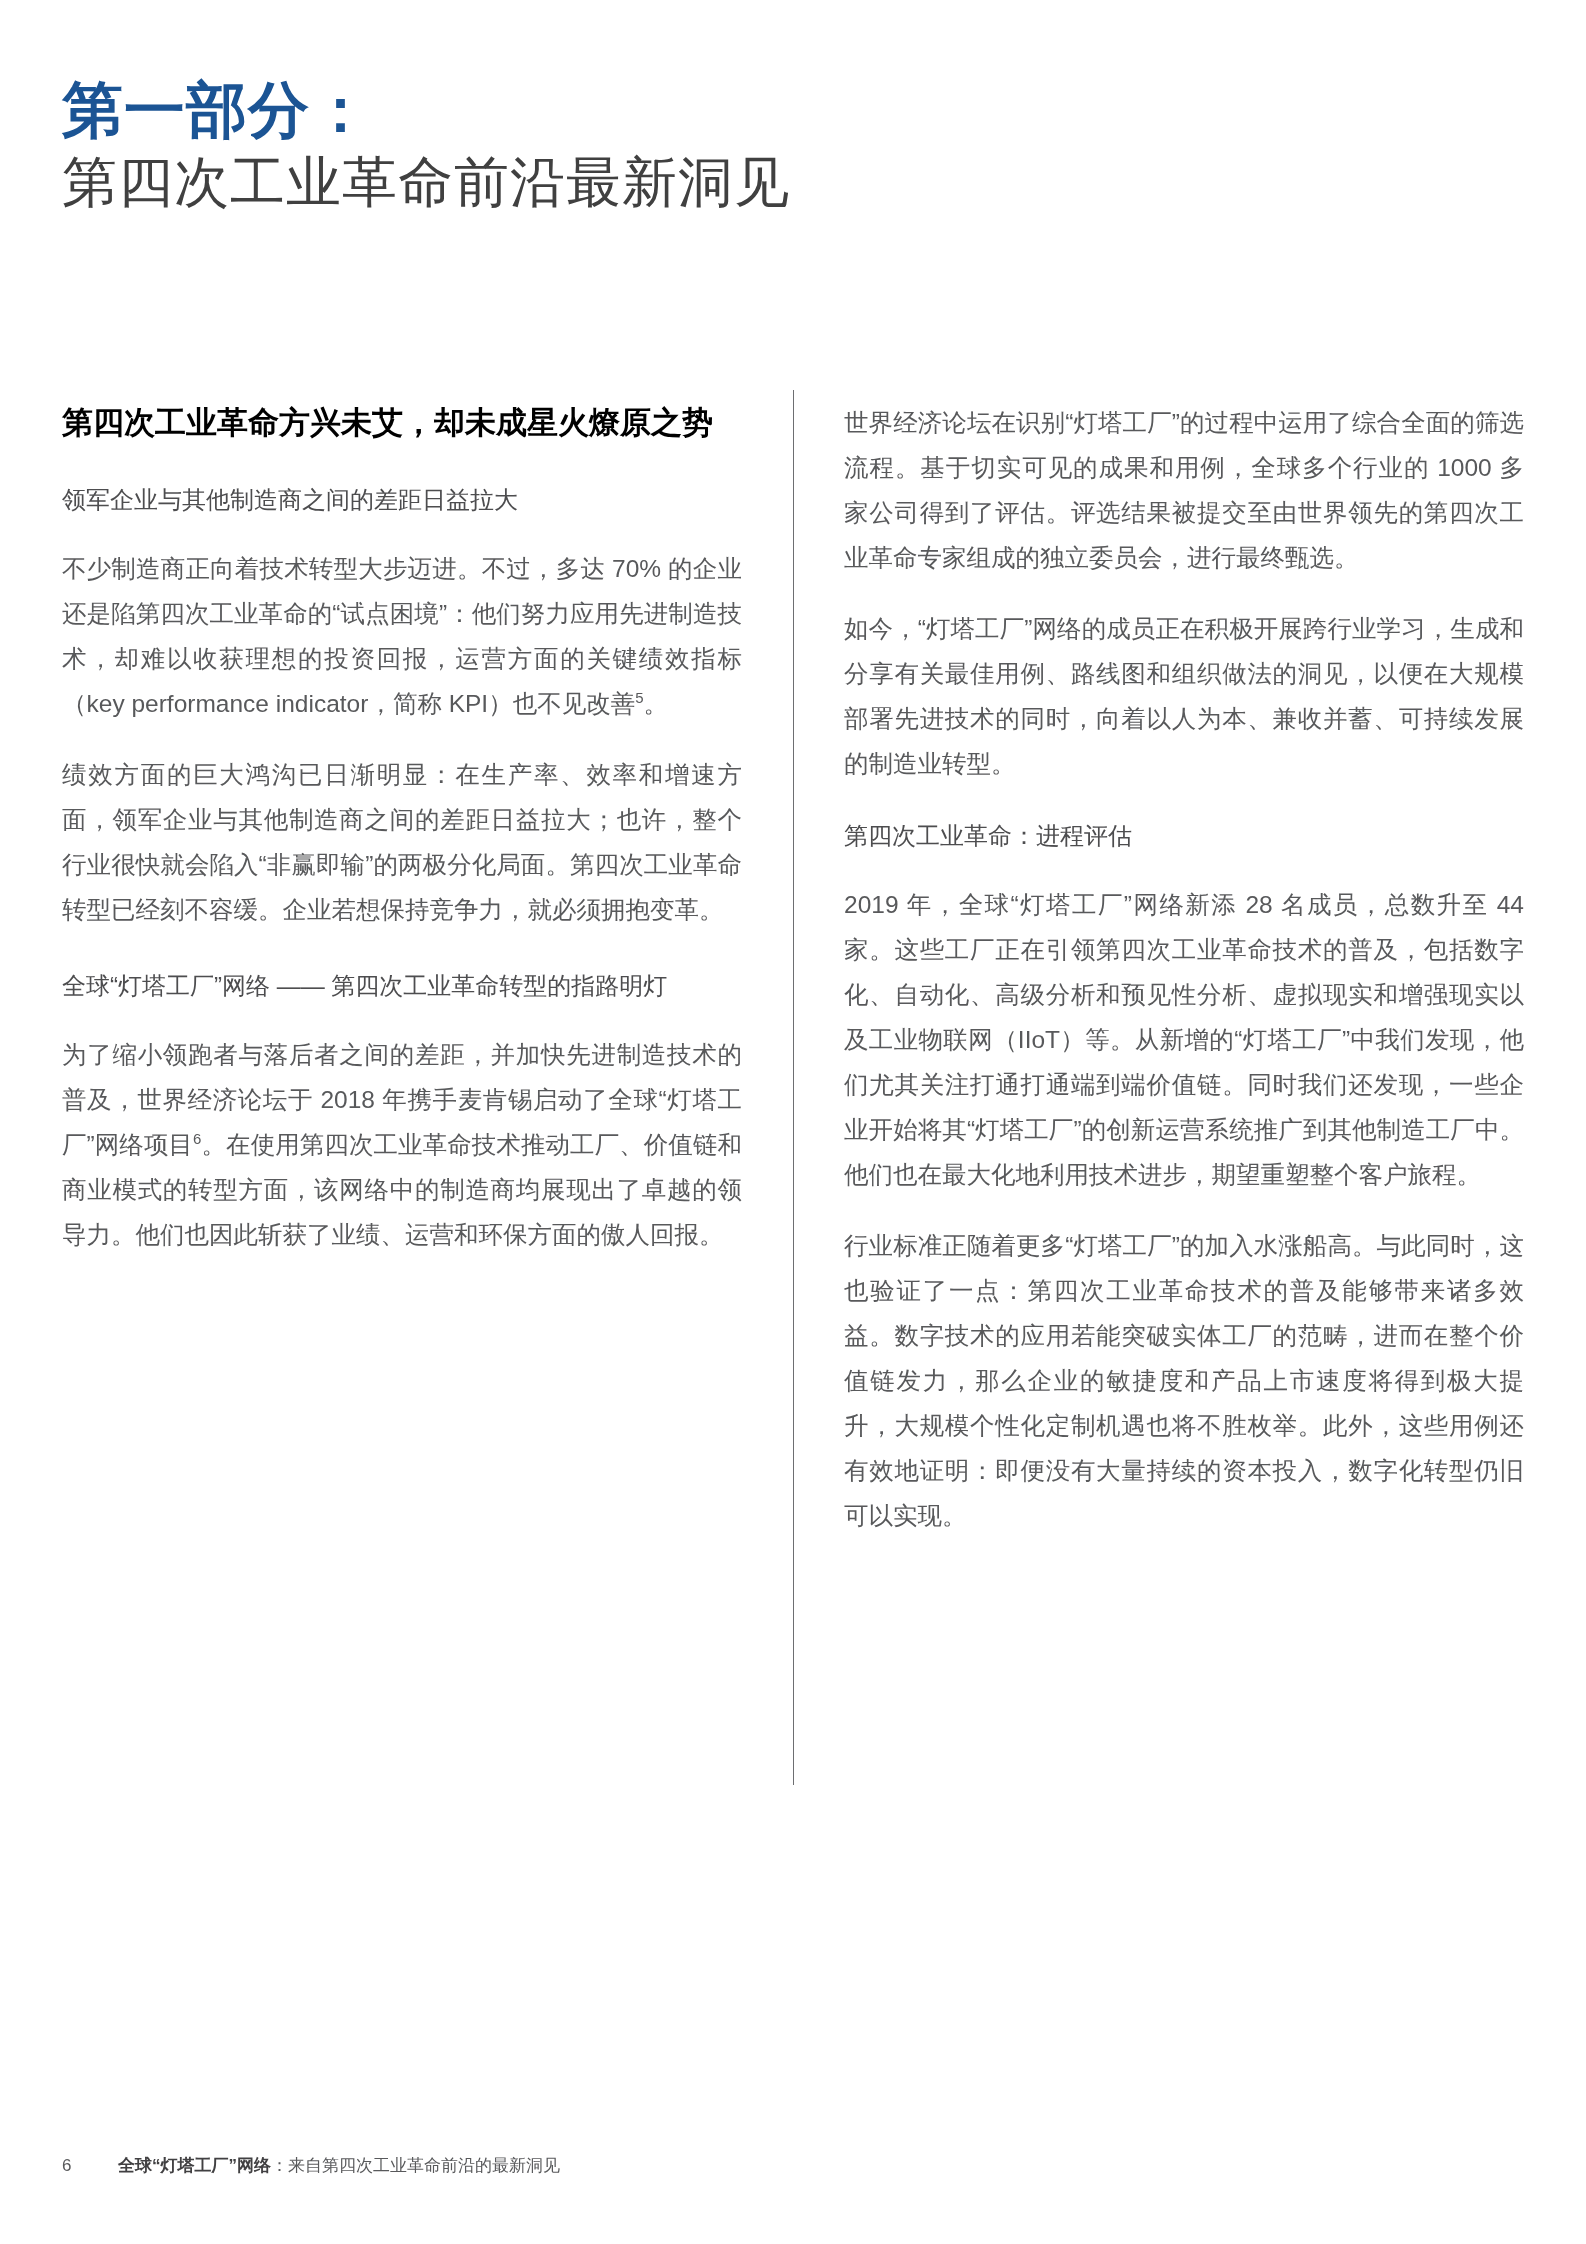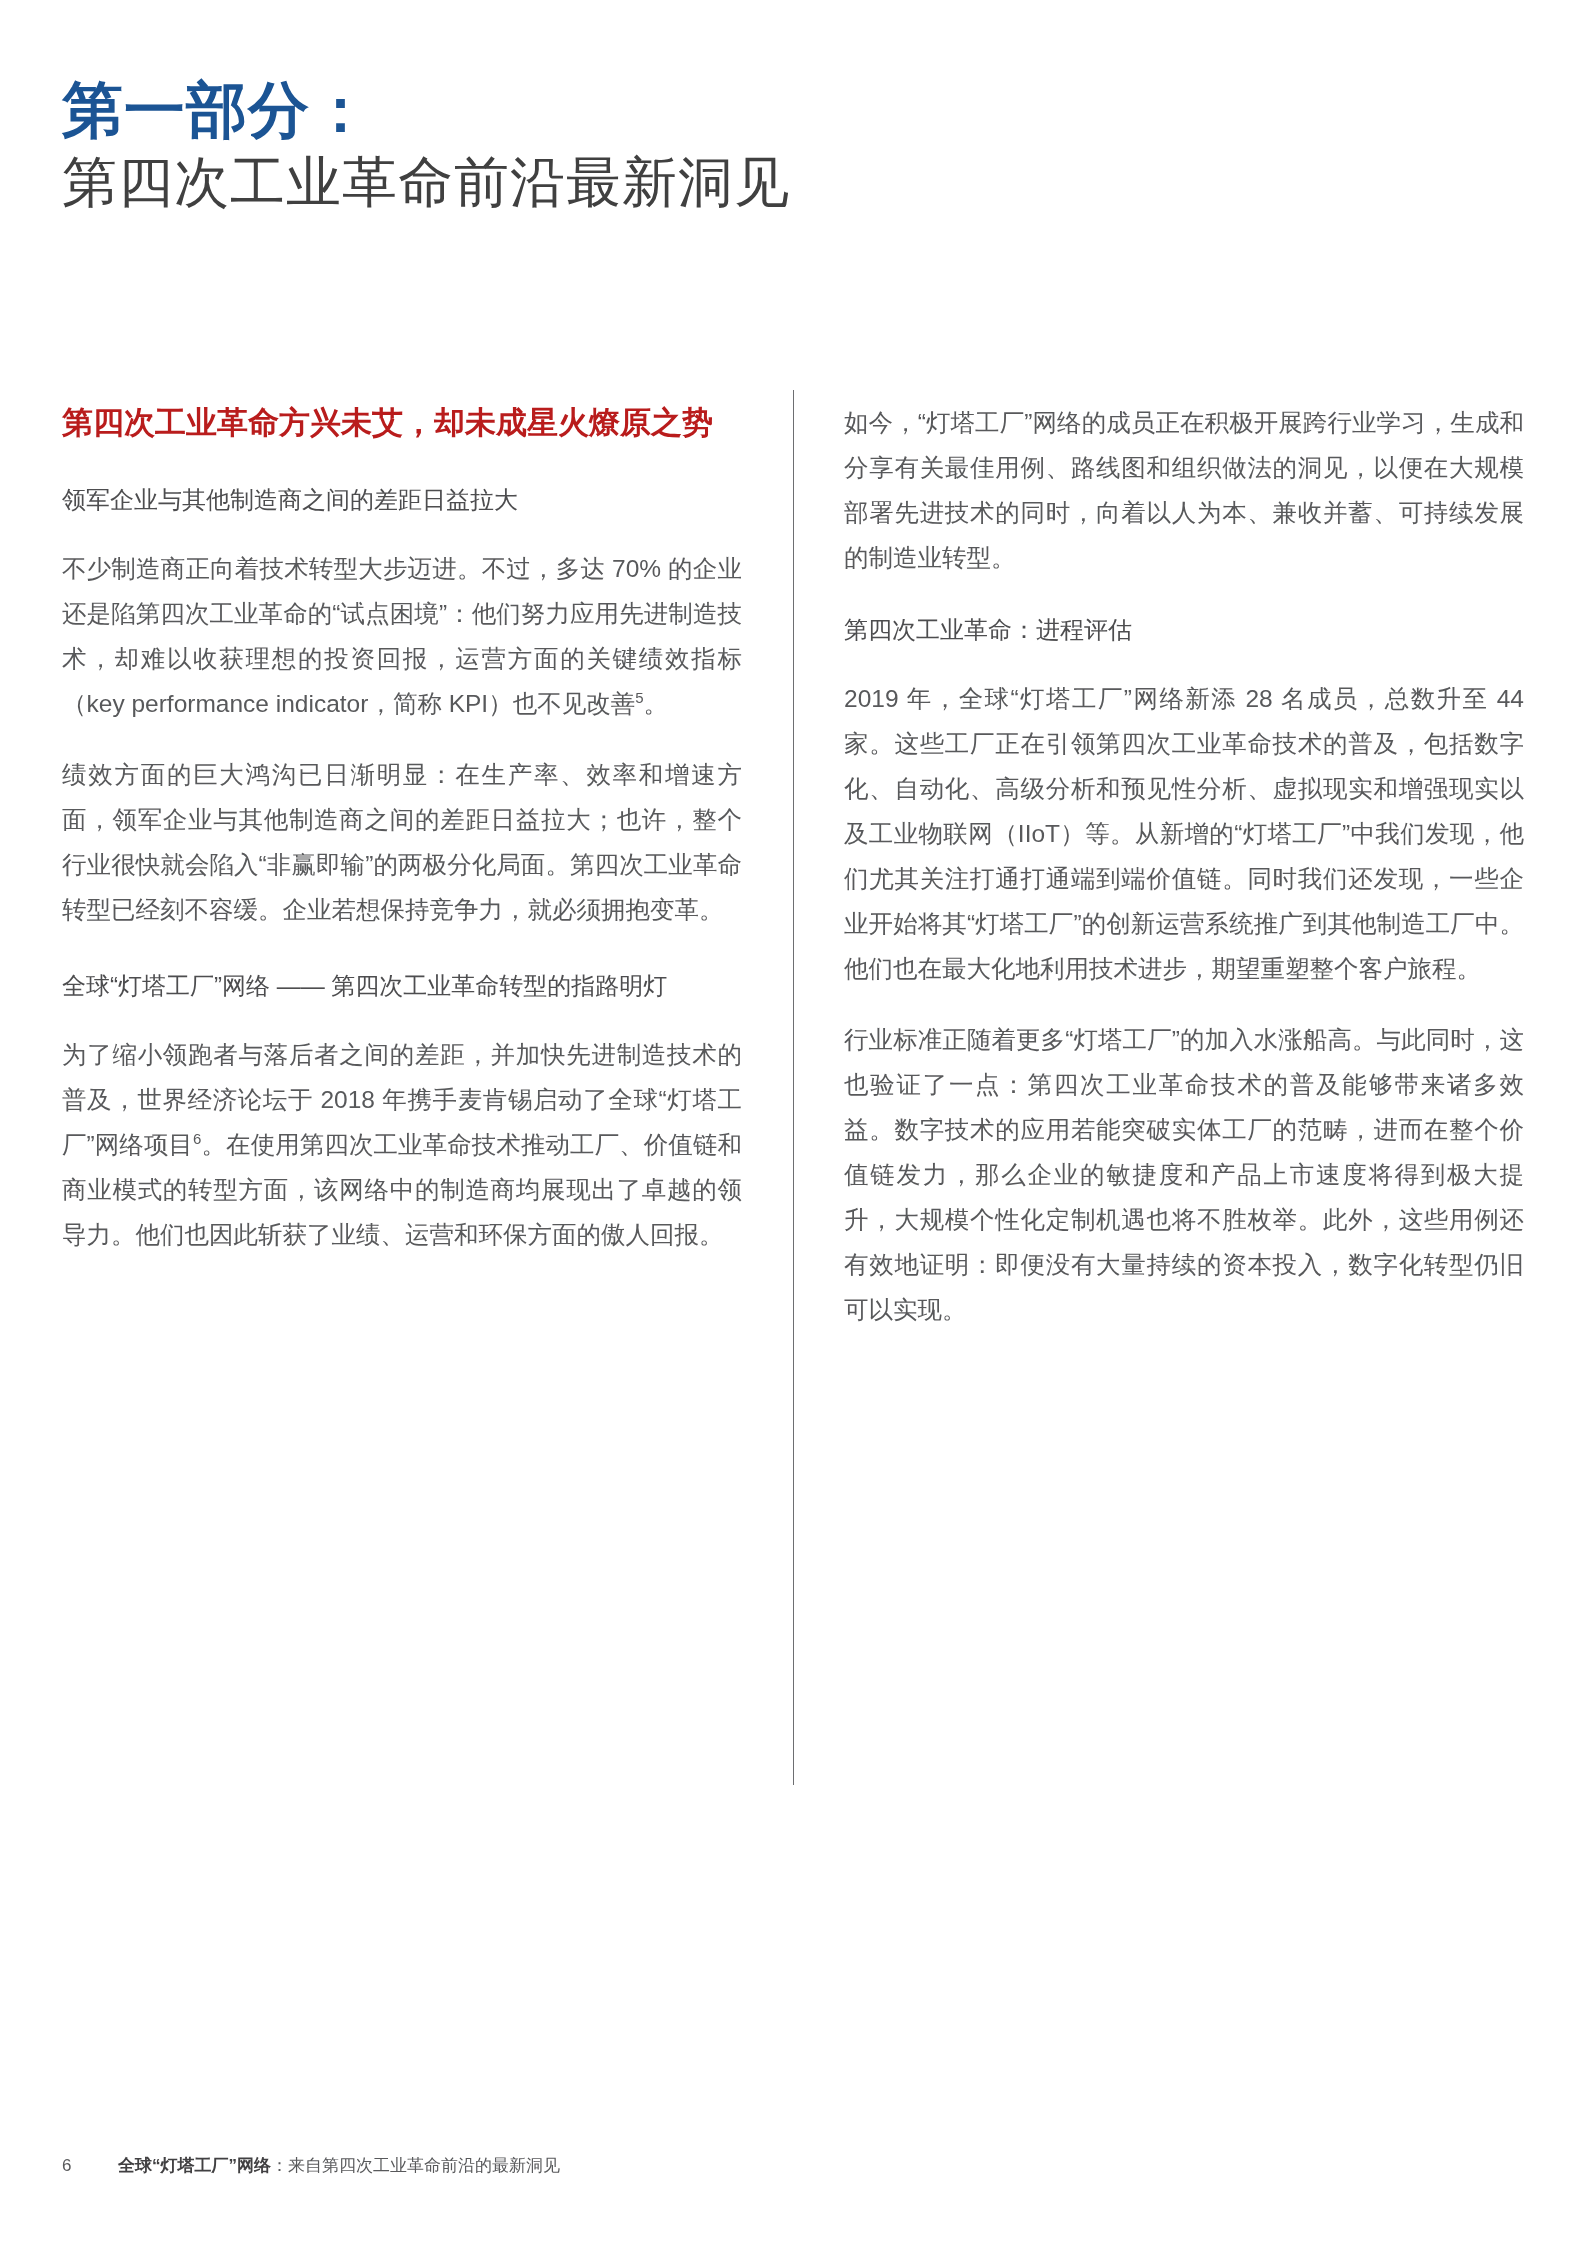--- a/index.html
+++ b/index.html
@@ -62,21 +62,21 @@
     width: 1px;
     height: 1395px;
     background: #6d6e71;
   }
 
   h2.section-title {
     margin: 0 0 26px 0;
     font-size: 31px;
     line-height: 46px;
     font-weight: bold;
-    color: #b91c1c;
+    color: #000000;
     letter-spacing: 0px;
   }
   h3.sub-title {
     margin: 34px 0 26px 0;
     font-size: 24px;
     line-height: 40px;
     font-weight: normal;
     color: #4d4d4f;
   }
   p.body {
@@ -141,20 +141,21 @@
     <p class="body"><span>不少制造商正向着技术转型大步迈进。不过，多达 70% 的企业还是陷第四次工业革命的“试点困境”：他们努力应用先进制造技术，却难以收获理想的投资回报，运营方面的关键绩效指标（key performance indicator，简称 KPI）也不见改善</span><sup class="note">5</sup><span>。</span></p>
 
     <p class="body">绩效方面的巨大鸿沟已日渐明显：在生产率、效率和增速方面，领军企业与其他制造商之间的差距日益拉大；也许，整个行业很快就会陷入“非赢即输”的两极分化局面。第四次工业革命转型已经刻不容缓。企业若想保持竞争力，就必须拥抱变革。</p>
 
     <h3 class="sub-title">全球“灯塔工厂”网络 —— 第四次工业革命转型的指路明灯</h3>
 
     <p class="body"><span>为了缩小领跑者与落后者之间的差距，并加快先进制造技术的普及，世界经济论坛于 2018 年携手麦肯锡启动了全球“灯塔工厂”网络项目</span><sup class="note">6</sup><span>。在使用第四次工业革命技术推动工厂、价值链和商业模式的转型方面，该网络中的制造商均展现出了卓越的领导力。他们也因此斩获了业绩、运营和环保方面的傲人回报。</span></p>
   </div>
 
   <div class="col col-right">
+    <p class="body">世界经济论坛在识别“灯塔工厂”的过程中运用了综合全面的筛选流程。基于切实可见的成果和用例，全球多个行业的 1000 多家公司得到了评估。评选结果被提交至由世界领先的第四次工业革命专家组成的独立委员会，进行最终甄选。</p>
 
     <p class="body">如今，“灯塔工厂”网络的成员正在积极开展跨行业学习，生成和分享有关最佳用例、路线图和组织做法的洞见，以便在大规模部署先进技术的同时，向着以人为本、兼收并蓄、可持续发展的制造业转型。</p>
 
     <h3 class="sub-title" style="margin-top:30px;">第四次工业革命：进程评估</h3>
 
     <p class="body">2019 年，全球“灯塔工厂”网络新添 28 名成员，总数升至 44 家。这些工厂正在引领第四次工业革命技术的普及，包括数字化、自动化、高级分析和预见性分析、虚拟现实和增强现实以及工业物联网（IIoT）等。从新增的“灯塔工厂”中我们发现，他们尤其关注打通打通端到端价值链。同时我们还发现，一些企业开始将其“灯塔工厂”的创新运营系统推广到其他制造工厂中。他们也在最大化地利用技术进步，期望重塑整个客户旅程。</p>
 
     <p class="body">行业标准正随着更多“灯塔工厂”的加入水涨船高。与此同时，这也验证了一点：第四次工业革命技术的普及能够带来诸多效益。数字技术的应用若能突破实体工厂的范畴，进而在整个价值链发力，那么企业的敏捷度和产品上市速度将得到极大提升，大规模个性化定制机遇也将不胜枚举。此外，这些用例还有效地证明：即便没有大量持续的资本投入，数字化转型仍旧可以实现。</p>
   </div>
 

